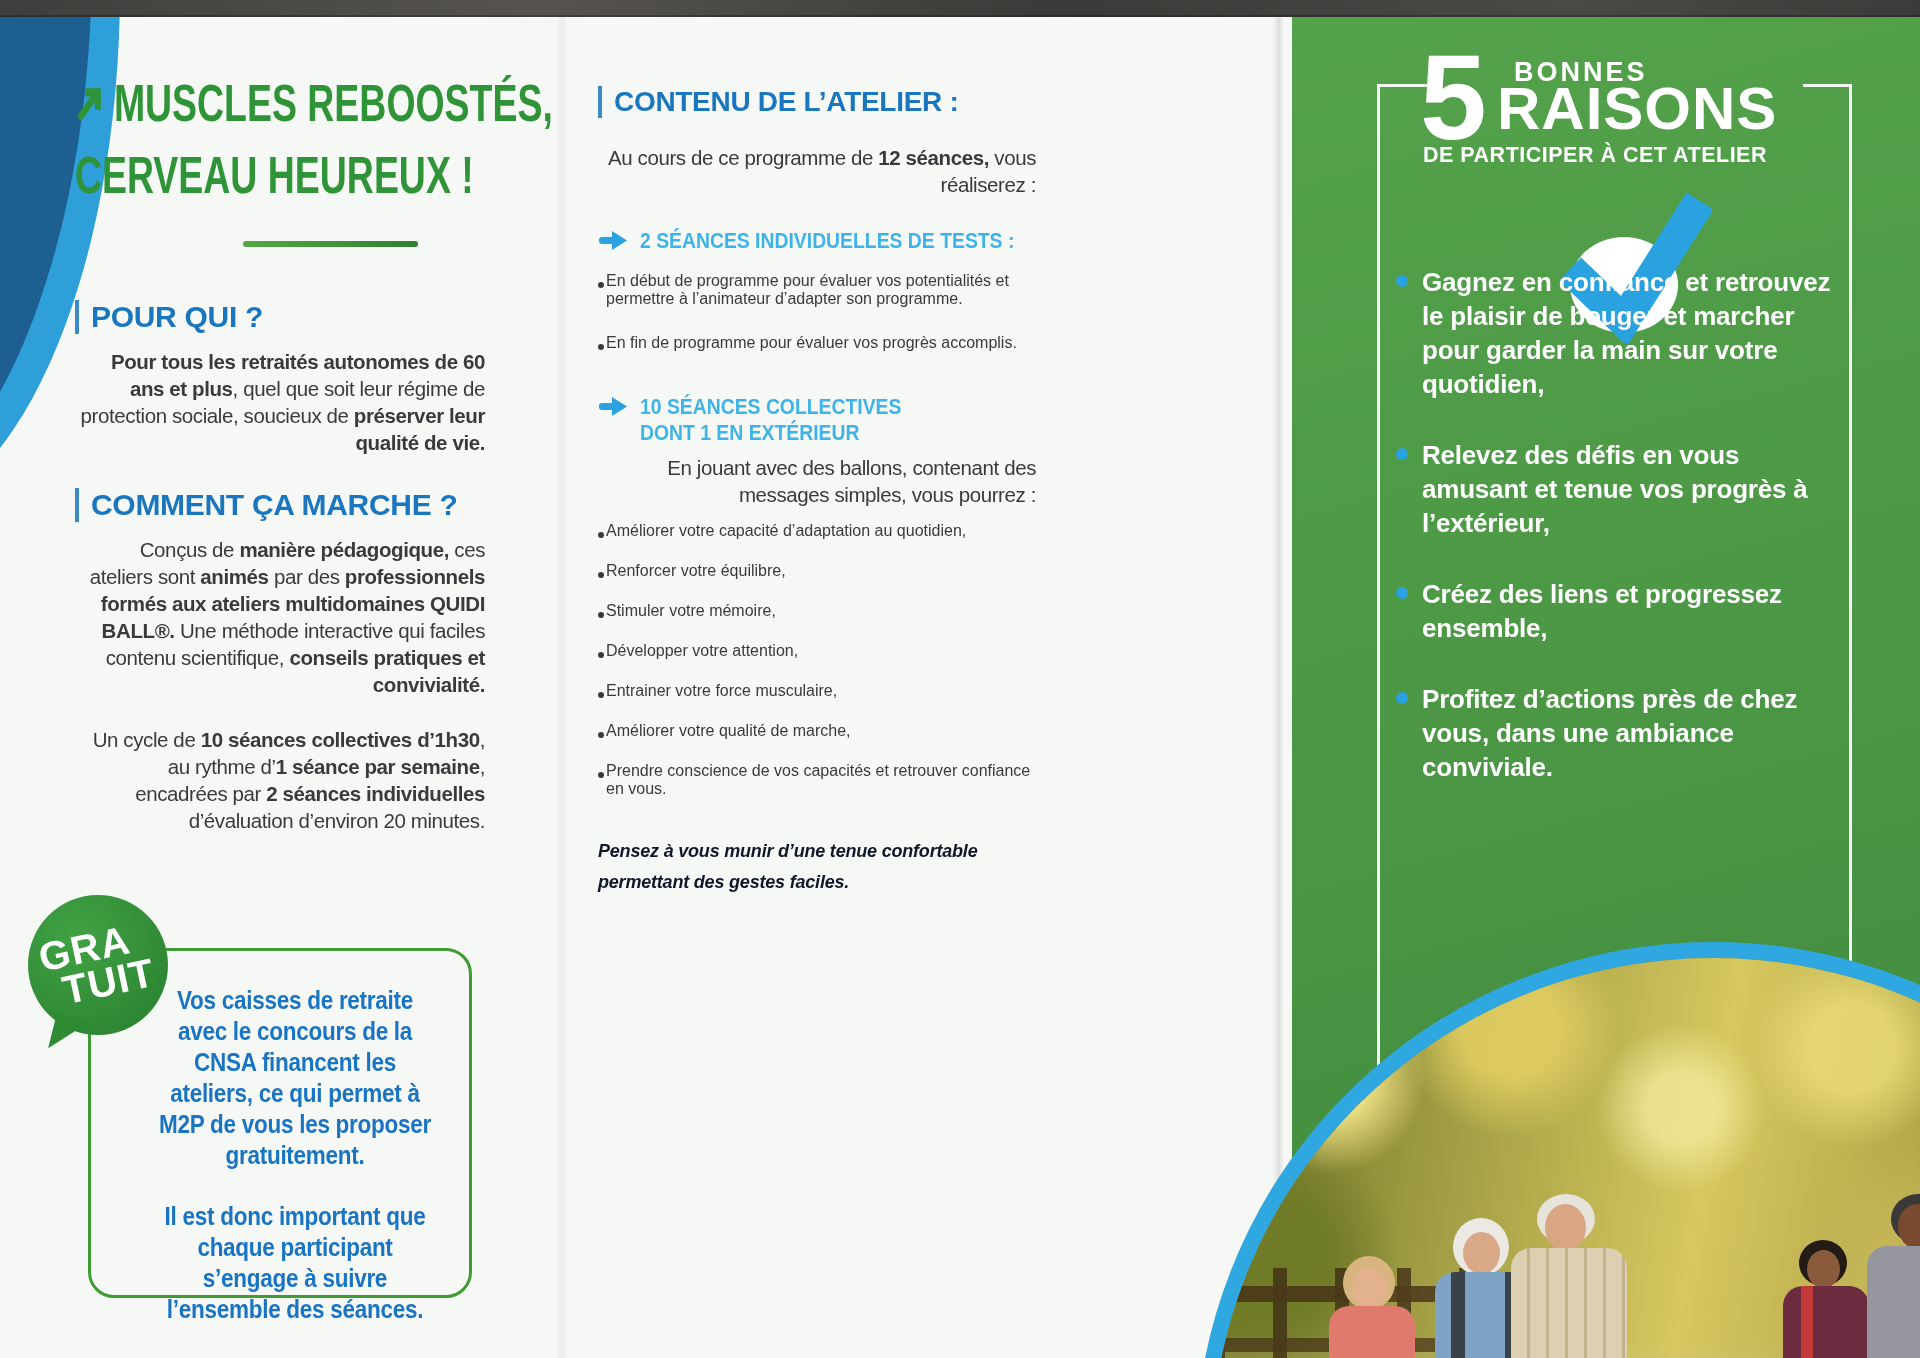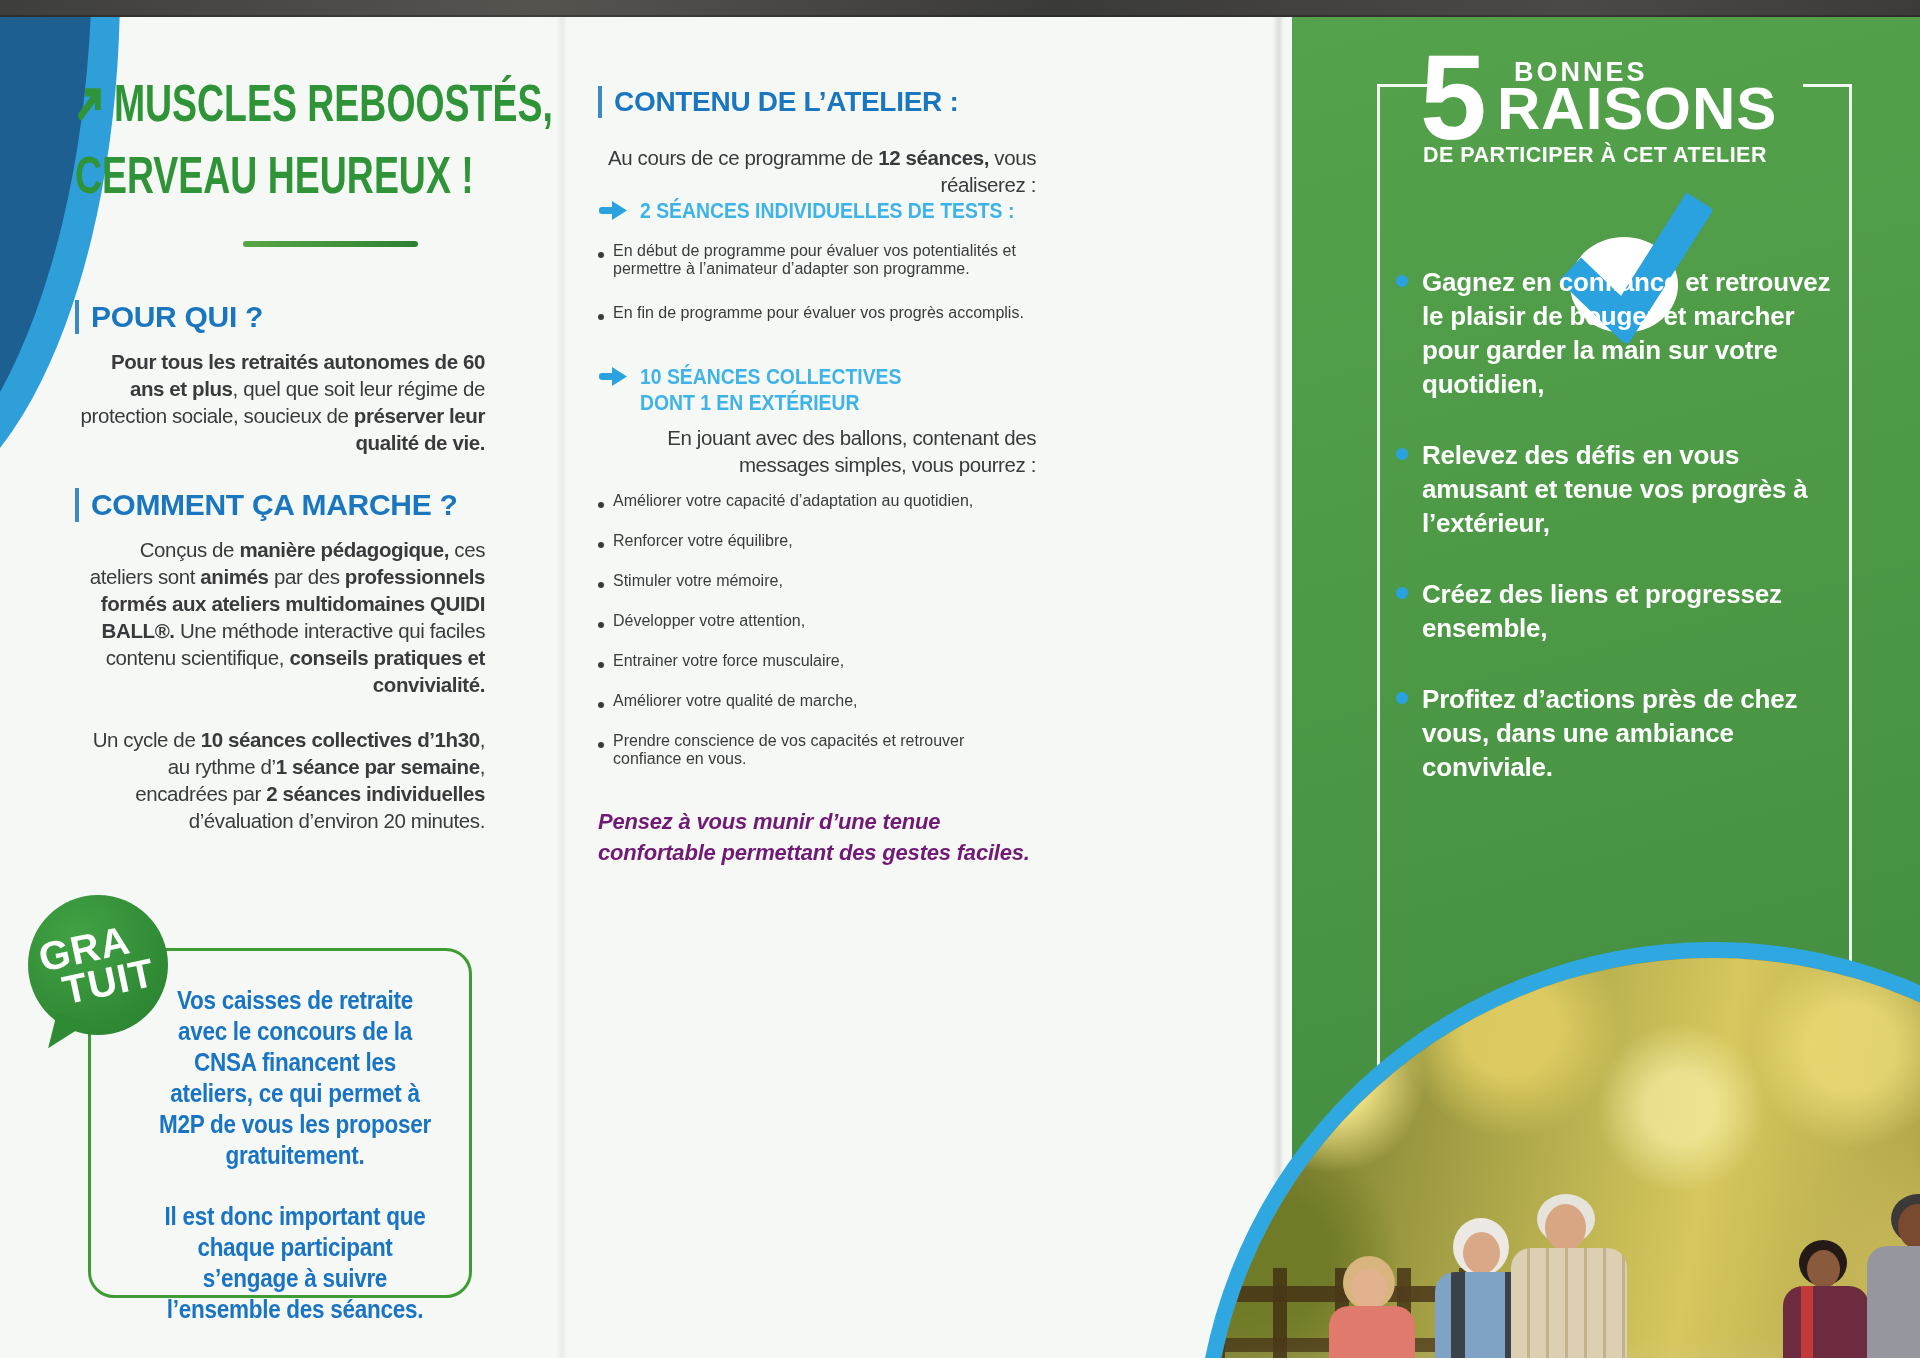--- a/index.html
+++ b/index.html
@@ -54,30 +54,30 @@
      border:3px solid #3f9c35;border-radius:26px;z-index:11;padding:34px 14px 0 44px;}
   .free-box p{margin:0;color:#1a74c4;font-weight:700;font-size:25px;line-height:31px;
      text-align:center;transform:scaleX(.9);transform-origin:center top;letter-spacing:-0.3px;}
   .free-box p + p{margin-top:30px;}
 
   
   .col-mid{position:absolute;left:598px;top:86px;width:438px;z-index:10;}
   .mid-heading{font-size:28px;}
   .intro{margin-top:26px;}
   .subhead{display:flex;gap:12px;align-items:flex-start;color:#3eb3e8;font-weight:700;
-     font-size:22px;line-height:26px;}
+     font-size:22px;line-height:26px;margin-top:30px;}
   .subhead .stext{transform:scaleX(.88);transform-origin:left top;white-space:nowrap;}
   .subhead.two .stext{white-space:normal;}
   .sub2{margin-top:42px;}
   .blist{list-style:none;margin:10px 0 0 0;padding:0;}
-  .blist li{display:flex;gap:9px;margin-top:14px;}
+  .blist li{display:flex;gap:2px;margin-top:14px;}
   .blist li + li{margin-top:26px;}
   .goals li + li{margin-top:22px;}
   .dot{flex:0 0 auto;width:6px;height:6px;border-radius:50%;background:#3a3a3c;margin-top:10px;}
-  .mid-note{margin-top:38px;color:#701a75;font-weight:700;font-style:italic;font-size:22px;
+  .mid-note{margin-top:38px;color:#0f172a;font-weight:700;font-style:italic;font-size:18px;
      line-height:31px;letter-spacing:-0.2px;}
 
   
   .panel{position:absolute;left:1292px;top:15px;width:628px;height:1343px;z-index:8;
      background:linear-gradient(165deg,#55a24c,#4a9644 55%,#40893d);}
   .bracket{position:absolute;background:rgba(255,255,255,.92);}
   .bk-lh{left:85px;top:69px;width:50px;height:3px;}
   .bk-lv{left:85px;top:69px;width:3px;height:1010px;}
   .bk-rh{left:511px;top:69px;width:49px;height:3px;}
   .bk-rv{left:557px;top:69px;width:3px;height:900px;}

